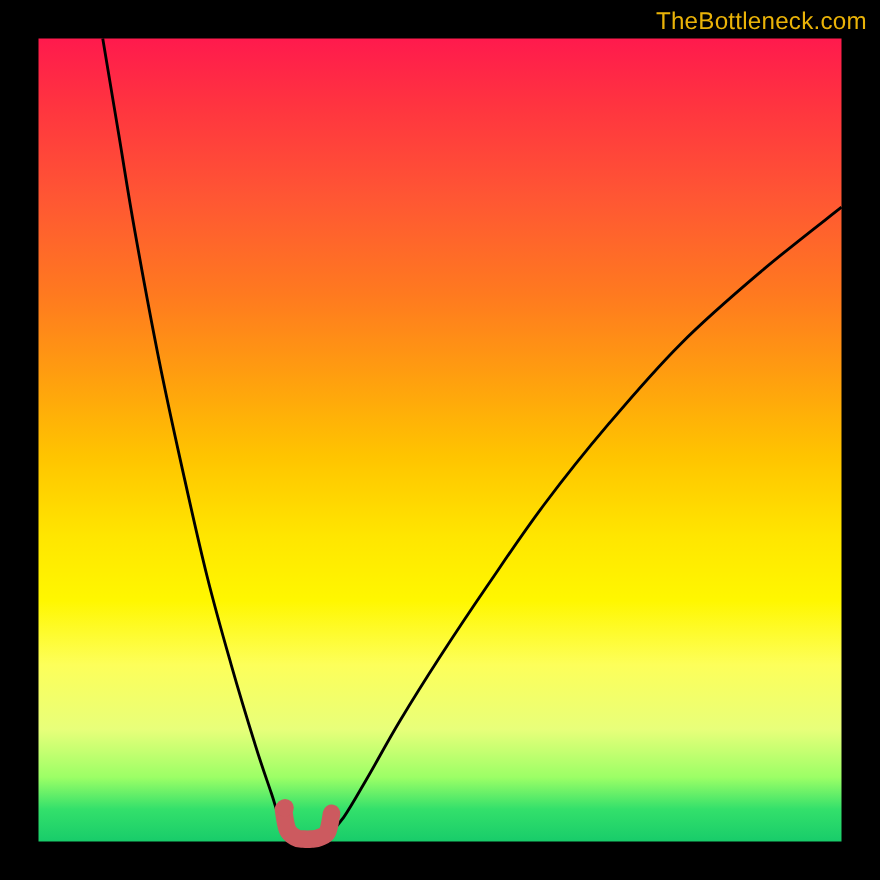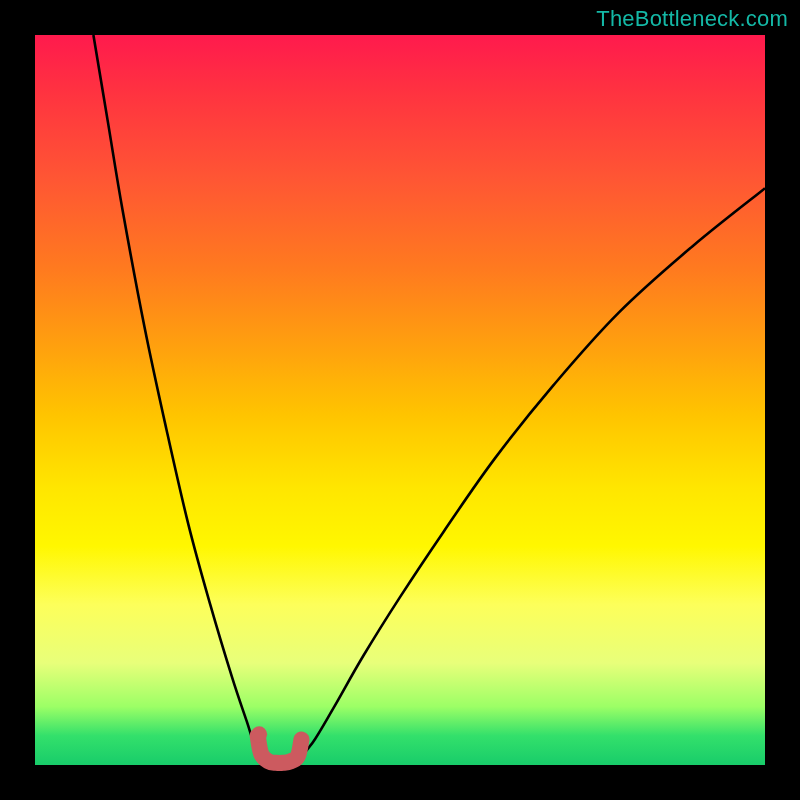--- a/index.html
+++ b/index.html
@@ -39,21 +39,21 @@
       #e8ff7a 86%,
       #9cff66 92%,
       #33e06b 96%,
       #18cc6a 100%
     );
   }
   .watermark {
     position: absolute;
     top: 6px;
     right: 12px;
-    color: #14b8a6;
+    color: #eab308;
     font-size: 22px;
     letter-spacing: 0.2px;
     z-index: 10;
   }
   svg.curves {
     position: absolute;
     left: 0;
     top: 0;
     width: 730px;
     height: 730px;

